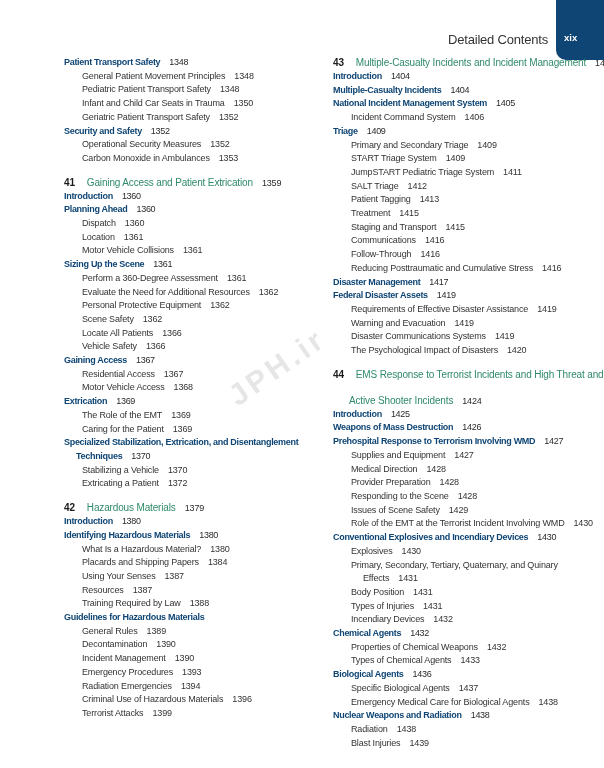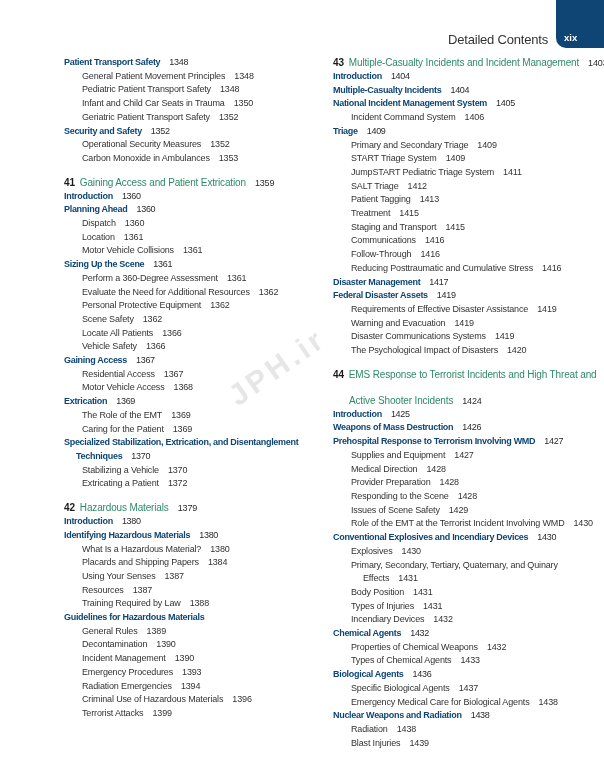--- a/index.html
+++ b/index.html
@@ -5,42 +5,42 @@
   html, body { margin:0; padding:0; }
   body {
     width:604px; height:768px; background:#ffffff; position:relative; overflow:hidden;
     font-family: "Liberation Sans", sans-serif; color:#2a2a2a;
   }
   .header-label {
     position:absolute; top:32px; right:56px; font-size:13px; color:#333;
     letter-spacing:-0.2px;
   }
   .page-tab {
-    position:absolute; top:0; left:556px; width:48px; height:48px;
+    position:absolute; top:0; left:556px; width:48px; height:60px;
     background:#0e4574; border-bottom-left-radius:10px;
     color:#fff; font-weight:bold; font-size:9.5px;
   }
   .page-tab span { position:absolute; left:8px; top:32px; }
   .watermark {
     position:absolute; left:222px; top:350px; font-size:30px; font-weight:bold;
     color:#e6e6e6; transform:rotate(-35deg); letter-spacing:4px; pointer-events:none;
   }
   .col { position:absolute; top:56px; }
   .col.left { left:64px; width:260px; }
   .col.right { left:333px; width:262px; }
   .row { font-size:9px; line-height:13.7px; white-space:nowrap; letter-spacing:-0.15px; }
   .row .pg { margin-left:9px; }
   .row.h2 { color:#0e4574; font-weight:bold; letter-spacing:-0.3px; }
   .row.h2 .pg { color:#2a2a2a; font-weight:normal; }
   .row.h3 { padding-left:18px; color:#333; }
   .row.h3.cont { padding-left:30px; }
   .row.h2.cont { padding-left:12px; }
   .row.chap { font-size:10px; line-height:14px; margin-top:10px; color:#2f8a68; }
   .row.chap.first { margin-top:0; }
-  .row.chap .num { color:#1a1a1a; font-weight:bold; margin-right:5px; }
+  .row.chap .num { color:#1a1a1a; font-weight:bold; margin-right:12px; }
   .row.chap .pg { color:#2a2a2a; font-size:9px; }
   .row.chap.cont2 { margin-top:12px; padding-left:16px; }
 </style>
 </head>
 <body>
 
 <div>
   <div class="header-label">Detailed Contents</div>
   <div class="page-tab">
     <span>xix</span>

